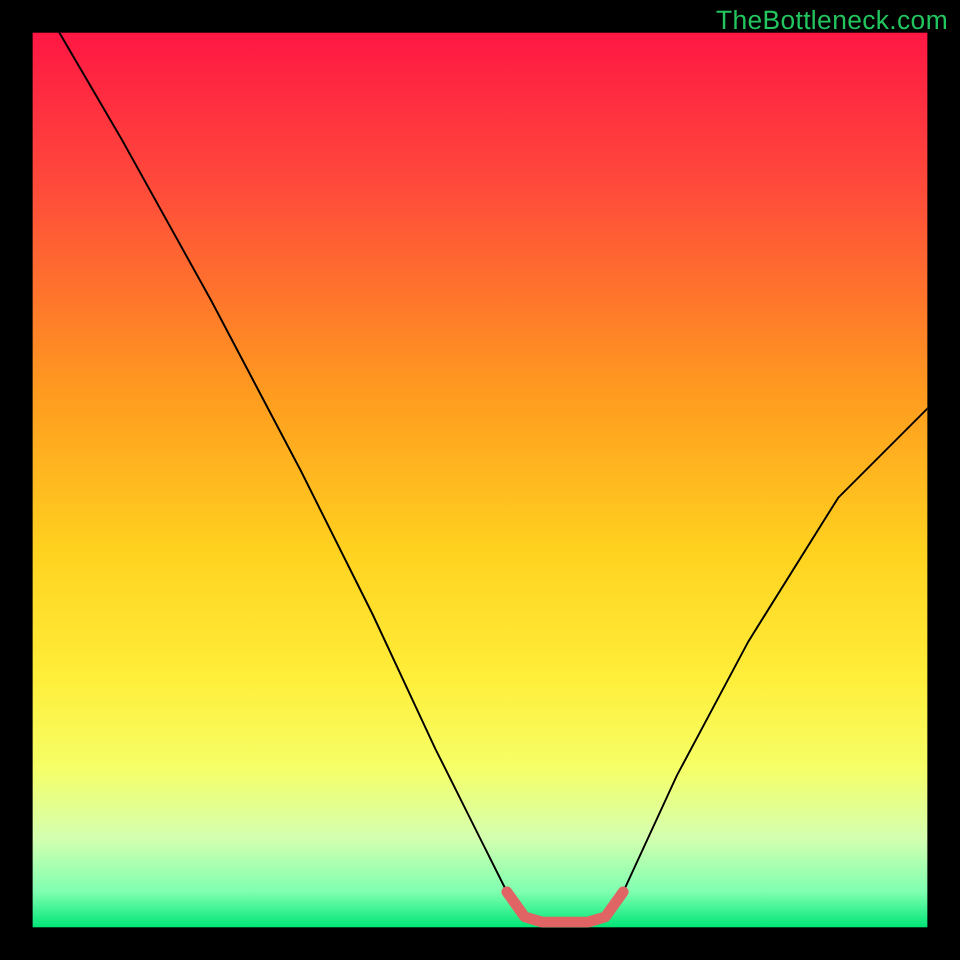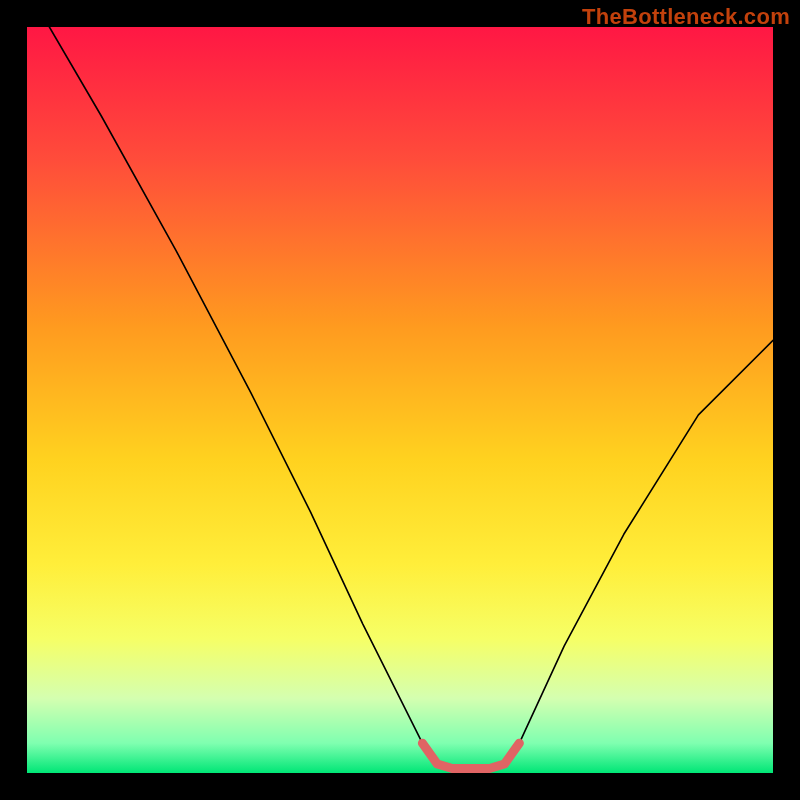--- a/index.html
+++ b/index.html
@@ -8,23 +8,23 @@
     height: 800px;
     background: #000;
     position: relative;
     font-family: Arial, sans-serif;
     overflow: hidden;
   }
   .watermark {
     position: absolute;
     top: 4px;
     right: 10px;
-    color: #c2410c;
+    color: #22c55e;
     font-size: 22px;
-    font-weight: 700;
+    font-weight: 400;
     z-index: 10;
     letter-spacing: 0.3px;
   }
   .plot {
     position: absolute;
     left: 27px;
     top: 27px;
     width: 746px;
     height: 746px;
   }

